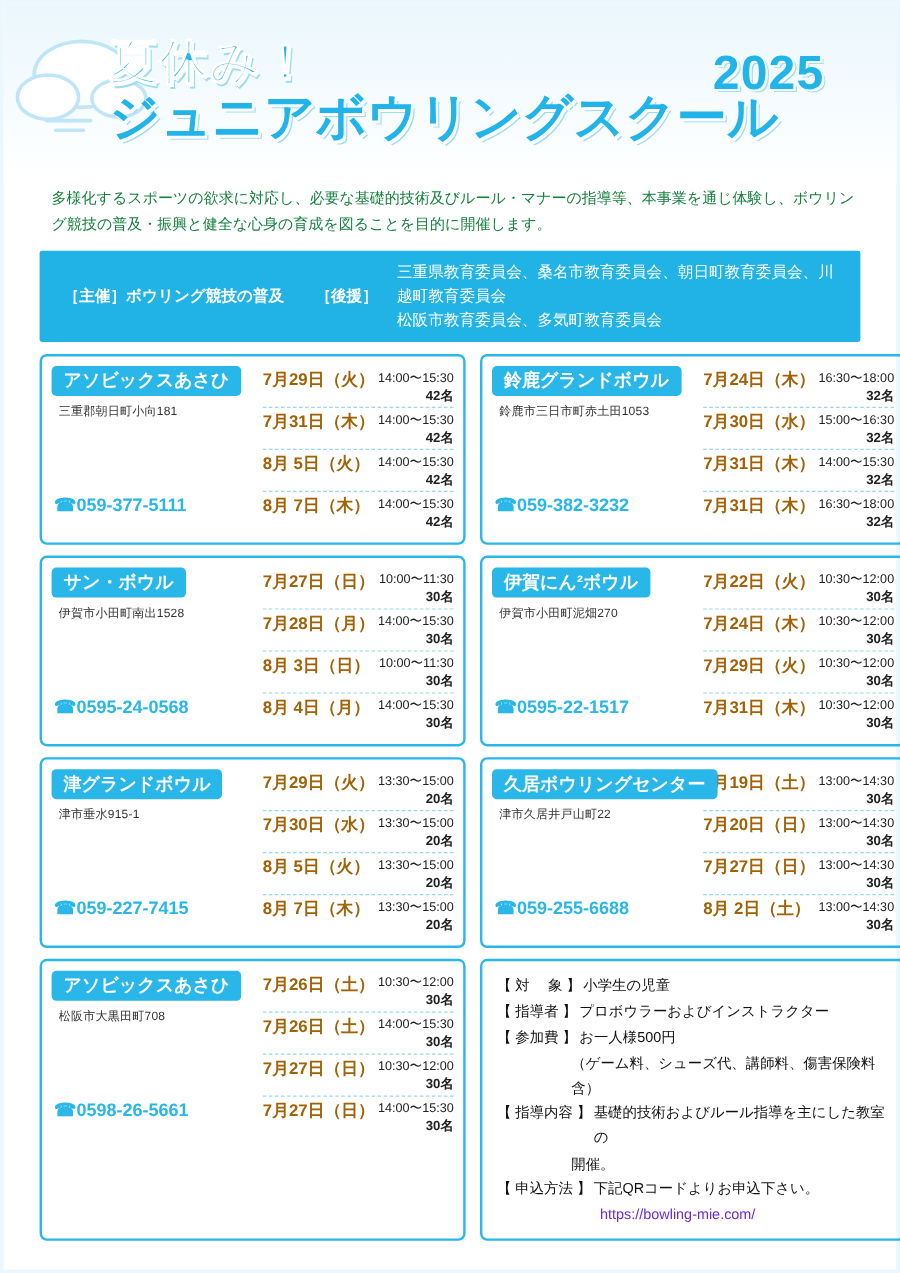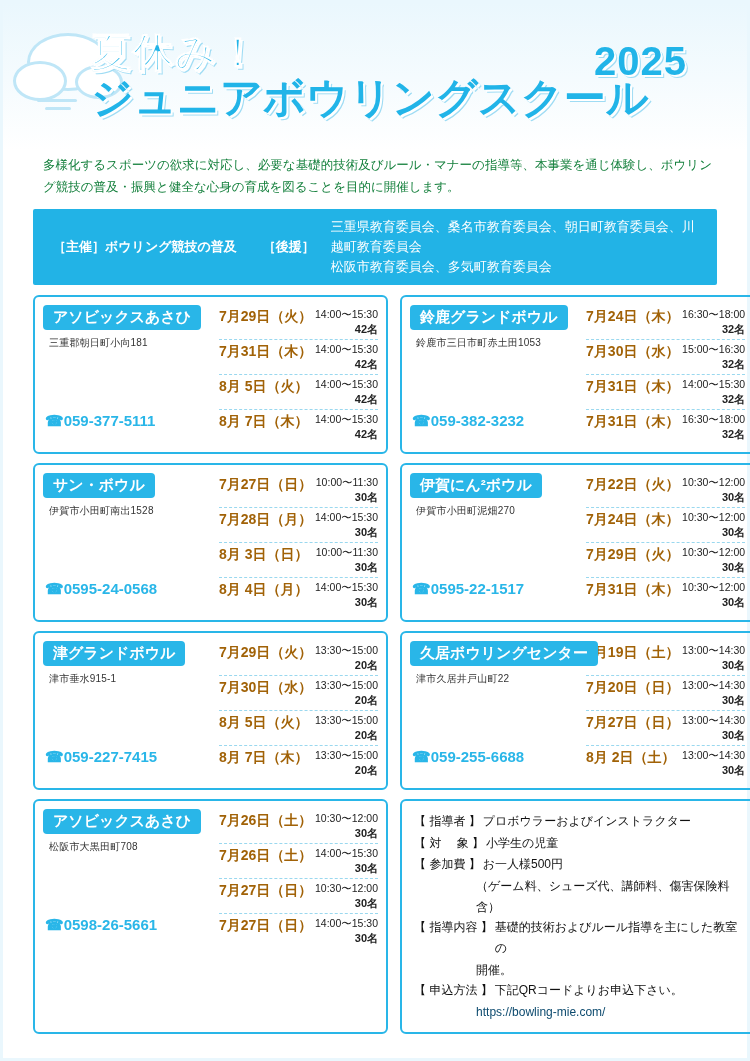--- a/index.html
+++ b/index.html
@@ -168,21 +168,21 @@
     border-radius: 6px;
     padding: 10px 12px;
     font-size: 12px;
     line-height: 1.72;
     color: #111;
   }
   .info-row { display: flex; margin-bottom: 1px; }
   .info-label { color: #111; white-space: nowrap; }
   .info-val { margin-left: 2px; }
   .info-sub { margin-left: 62px; }
-  .info-url { color: #0c4a6e; margin-left: 62px; }
+  .info-url { color: #6d28d9; margin-left: 86px; }
 </style>
 </head>
 <body>
 
 <div class="page">
 
   <div class="header">
     <div class="cloud c1"></div>
     <div class="cloud c2"></div>
     <div class="cloud c3"></div>
@@ -484,26 +484,26 @@
               <div class="s-time">14:00〜15:30</div>
               <div class="s-cap">30名</div>
             </div>
           </div>
         </div>
       </div>
     </div>
 
     <div class="info-card">
       <div class="info-row">
+        <span class="info-label">【 対　 象 】</span>
+        <span class="info-val">小学生の児童</span>
+      </div>
+      <div class="info-row">
         <span class="info-label">【 指導者 】</span>
         <span class="info-val">プロボウラーおよびインストラクター</span>
-      </div>
-      <div class="info-row">
-        <span class="info-label">【 対　 象 】</span>
-        <span class="info-val">小学生の児童</span>
       </div>
       <div class="info-row">
         <span class="info-label">【 参加費 】</span>
         <span class="info-val">お一人様500円</span>
       </div>
       <div class="info-sub">（ゲーム料、シューズ代、講師料、傷害保険料含）</div>
       <div class="info-row">
         <span class="info-label">【 指導内容 】</span>
         <span class="info-val">基礎的技術およびルール指導を主にした教室の</span>
       </div>

